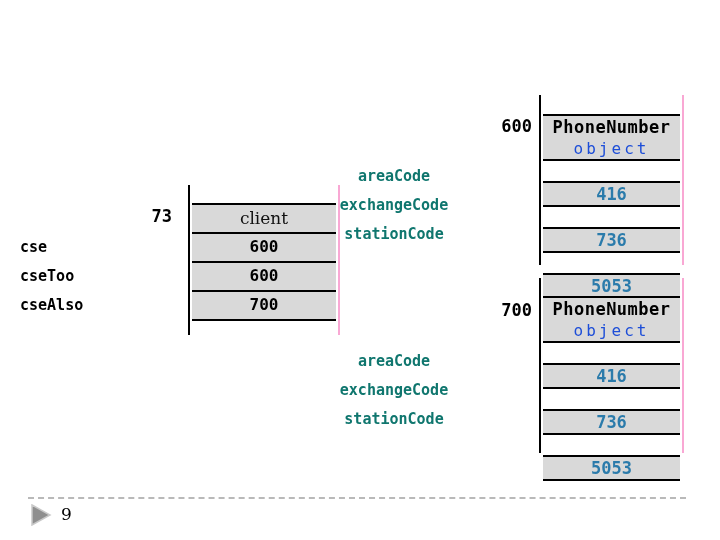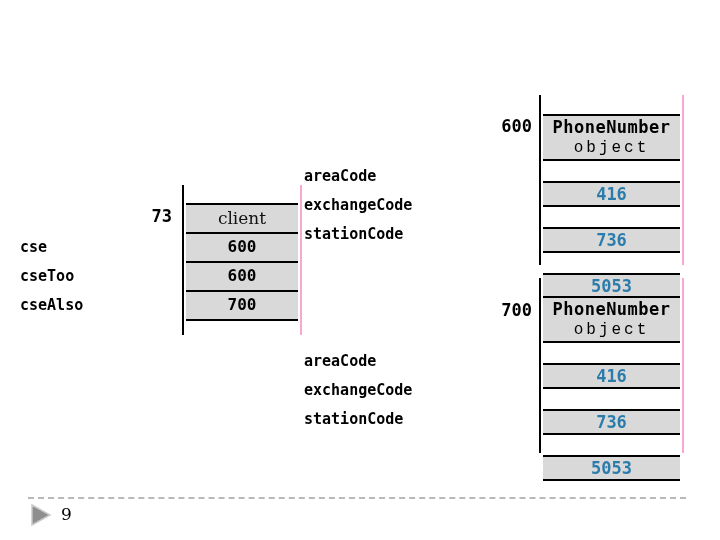--- a/index.html
+++ b/index.html
@@ -36,23 +36,22 @@
   .obj-title {
     font-weight: bold;
     font-size: 17px;
     line-height: 23px;
     color: #000;
     letter-spacing: 0.5px;
   }
   .obj-subtitle {
     font-size: 16px;
     line-height: 19px;
-    color: #000000;
+    color: #1d4ed8;
     letter-spacing: 3px;
-    font-family: Liberation Mono, monospace;
   }
   .value-cell {
     height: 26px;
     line-height: 22px;
     font-weight: bold;
     font-size: 17px;
     color: #2b7bab;
   }
 
   
@@ -85,25 +84,25 @@
     width: 60px;
     text-align: right;
     font-weight: bold;
     font-size: 17px;
     line-height: 17px;
     color: #000;
   }
   .field-label {
     position: absolute;
     width: 180px;
-    text-align: left;
+    text-align: center;
     font-weight: bold;
     font-size: 15px;
     line-height: 15px;
-    color: #000000;
+    color: #0f766e;
   }
   .var-label {
     position: absolute;
     width: 110px;
     text-align: left;
     font-weight: bold;
     font-size: 15px;
     line-height: 15px;
     color: #000;
   }
@@ -150,21 +149,21 @@
     <div class="cell value-cell gap3">736</div>
     <div class="cell value-cell gap3">5053</div>
   </div>
 
   <div class="field-label" style="left:304px; top:169px;">areaCode</div>
   <div class="field-label" style="left:304px; top:198px;">exchangeCode</div>
   <div class="field-label" style="left:304px; top:227px;">stationCode</div>
 
   <div class="addr-label" style="left:112px; top:208px;">73</div>
 
-  <div class="mem-col" style="left:182px; top:185px; width:120px; height:150px;">
+  <div class="mem-col" style="left:188px; top:185px; width:152px; height:150px;">
     <div style="height:18px;"></div>
     <div class="client-cell client-header">client</div>
     <div class="client-cell client-row">600</div>
     <div class="client-cell client-row">600</div>
     <div class="client-cell client-row last">700</div>
   </div>
 
   <div class="var-label" style="left:20px; top:240px;">cse</div>
   <div class="var-label" style="left:20px; top:269px;">cseToo</div>
   <div class="var-label" style="left:20px; top:298px;">cseAlso</div>

